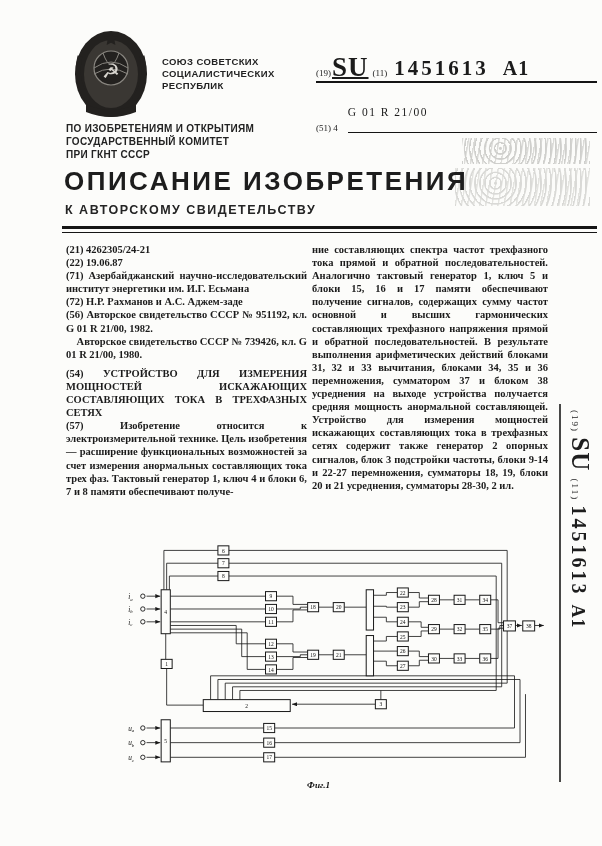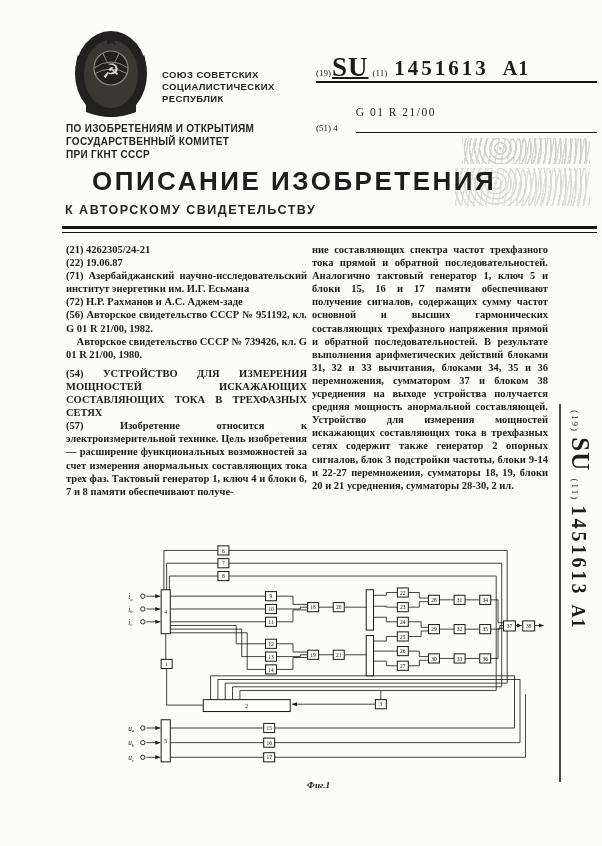--- a/index.html
+++ b/index.html
@@ -1,41 +1,41 @@
 <!DOCTYPE html>
 <html><head>
 <meta charset="utf-8">
 <style>
   html,body{margin:0;padding:0;background:#e8e8e4;}
   .page{position:relative;width:602px;height:846px;background:#fcfcfa;margin:0 auto;
         font-family:"Liberation Serif", serif;color:#1b1b1b;overflow:hidden;}
   
   .emblem{position:absolute;left:70px;top:26px;}
-  .country{position:absolute;left:162px;top:69px;font-family:"Liberation Sans",sans-serif;
+  .country{position:absolute;left:162px;top:56px;font-family:"Liberation Sans",sans-serif;
            font-size:9.5px;font-weight:700;letter-spacing:.4px;line-height:12px;color:#222;}
   .numline{position:absolute;left:316px;top:56px;width:281px;display:flex;align-items:flex-end;
            border-bottom:2.5px solid #141414;padding-bottom:3px;}
   .numline .tiny{font-size:9px;margin-right:1px;}
   .numline .su{font-size:27px;font-weight:700;line-height:22px;letter-spacing:1px;
                text-decoration:underline;text-decoration-thickness:2px;margin-right:4px;}
   .numline .num{font-size:21px;font-weight:700;letter-spacing:3px;line-height:20px;margin:0 14px 0 6px;}
   .numline .kind{font-size:20px;font-weight:700;letter-spacing:1px;line-height:20px;}
   .ipcline{position:absolute;left:316px;top:106px;width:281px;display:flex;align-items:flex-end;}
-  .ipcline .tiny{font-size:9px;margin-right:18px;}
+  .ipcline .tiny{font-size:9px;margin-right:10px;}
   .ipcline .ipc{flex:1;font-size:11.5px;letter-spacing:1.5px;border-bottom:1.5px solid #141414;
                 padding-bottom:14px;}
   .smudge{position:absolute;opacity:.45;pointer-events:none;
           background:repeating-radial-gradient(circle at 30% 40%, #9a9a96 0 1px, transparent 2px 5px),
                      repeating-linear-gradient(100deg,#b5b5b0 0 1px, transparent 2px 6px);}
   .s1{left:462px;top:138px;width:128px;height:26px;}
   .s2{left:455px;top:168px;width:135px;height:38px;opacity:.35;}
   .committee{position:absolute;left:66px;top:122px;font-family:"Liberation Sans",sans-serif;
              font-size:10px;font-weight:700;letter-spacing:.3px;line-height:13px;color:#232323;}
   .doc-title{position:absolute;left:64px;top:166px;font-family:"Liberation Sans",sans-serif;
-             font-size:26px;font-weight:700;letter-spacing:2.5px;color:#1d1d1d;margin-left:28px;}
+             font-size:26px;font-weight:700;letter-spacing:2.5px;color:#1d1d1d;}
   .doc-sub{position:absolute;left:65px;top:203px;font-family:"Liberation Sans",sans-serif;
            font-size:12.5px;font-weight:700;letter-spacing:1.5px;color:#242424;text-align:center;}
   .rule{position:absolute;left:62px;top:226px;width:535px;height:3px;
         border-top:3px solid #151515;border-bottom:1.5px solid #151515;}
   
   .col{position:absolute;top:243px;font-size:10.5px;line-height:13.1px;text-align:justify;font-weight:bold;}
   .col.left{left:66px;width:241px;}
   .col.right{left:312px;width:236px;}
   .col p{margin:0;}
   .col.left p:nth-child(7){margin-top:6px;}

